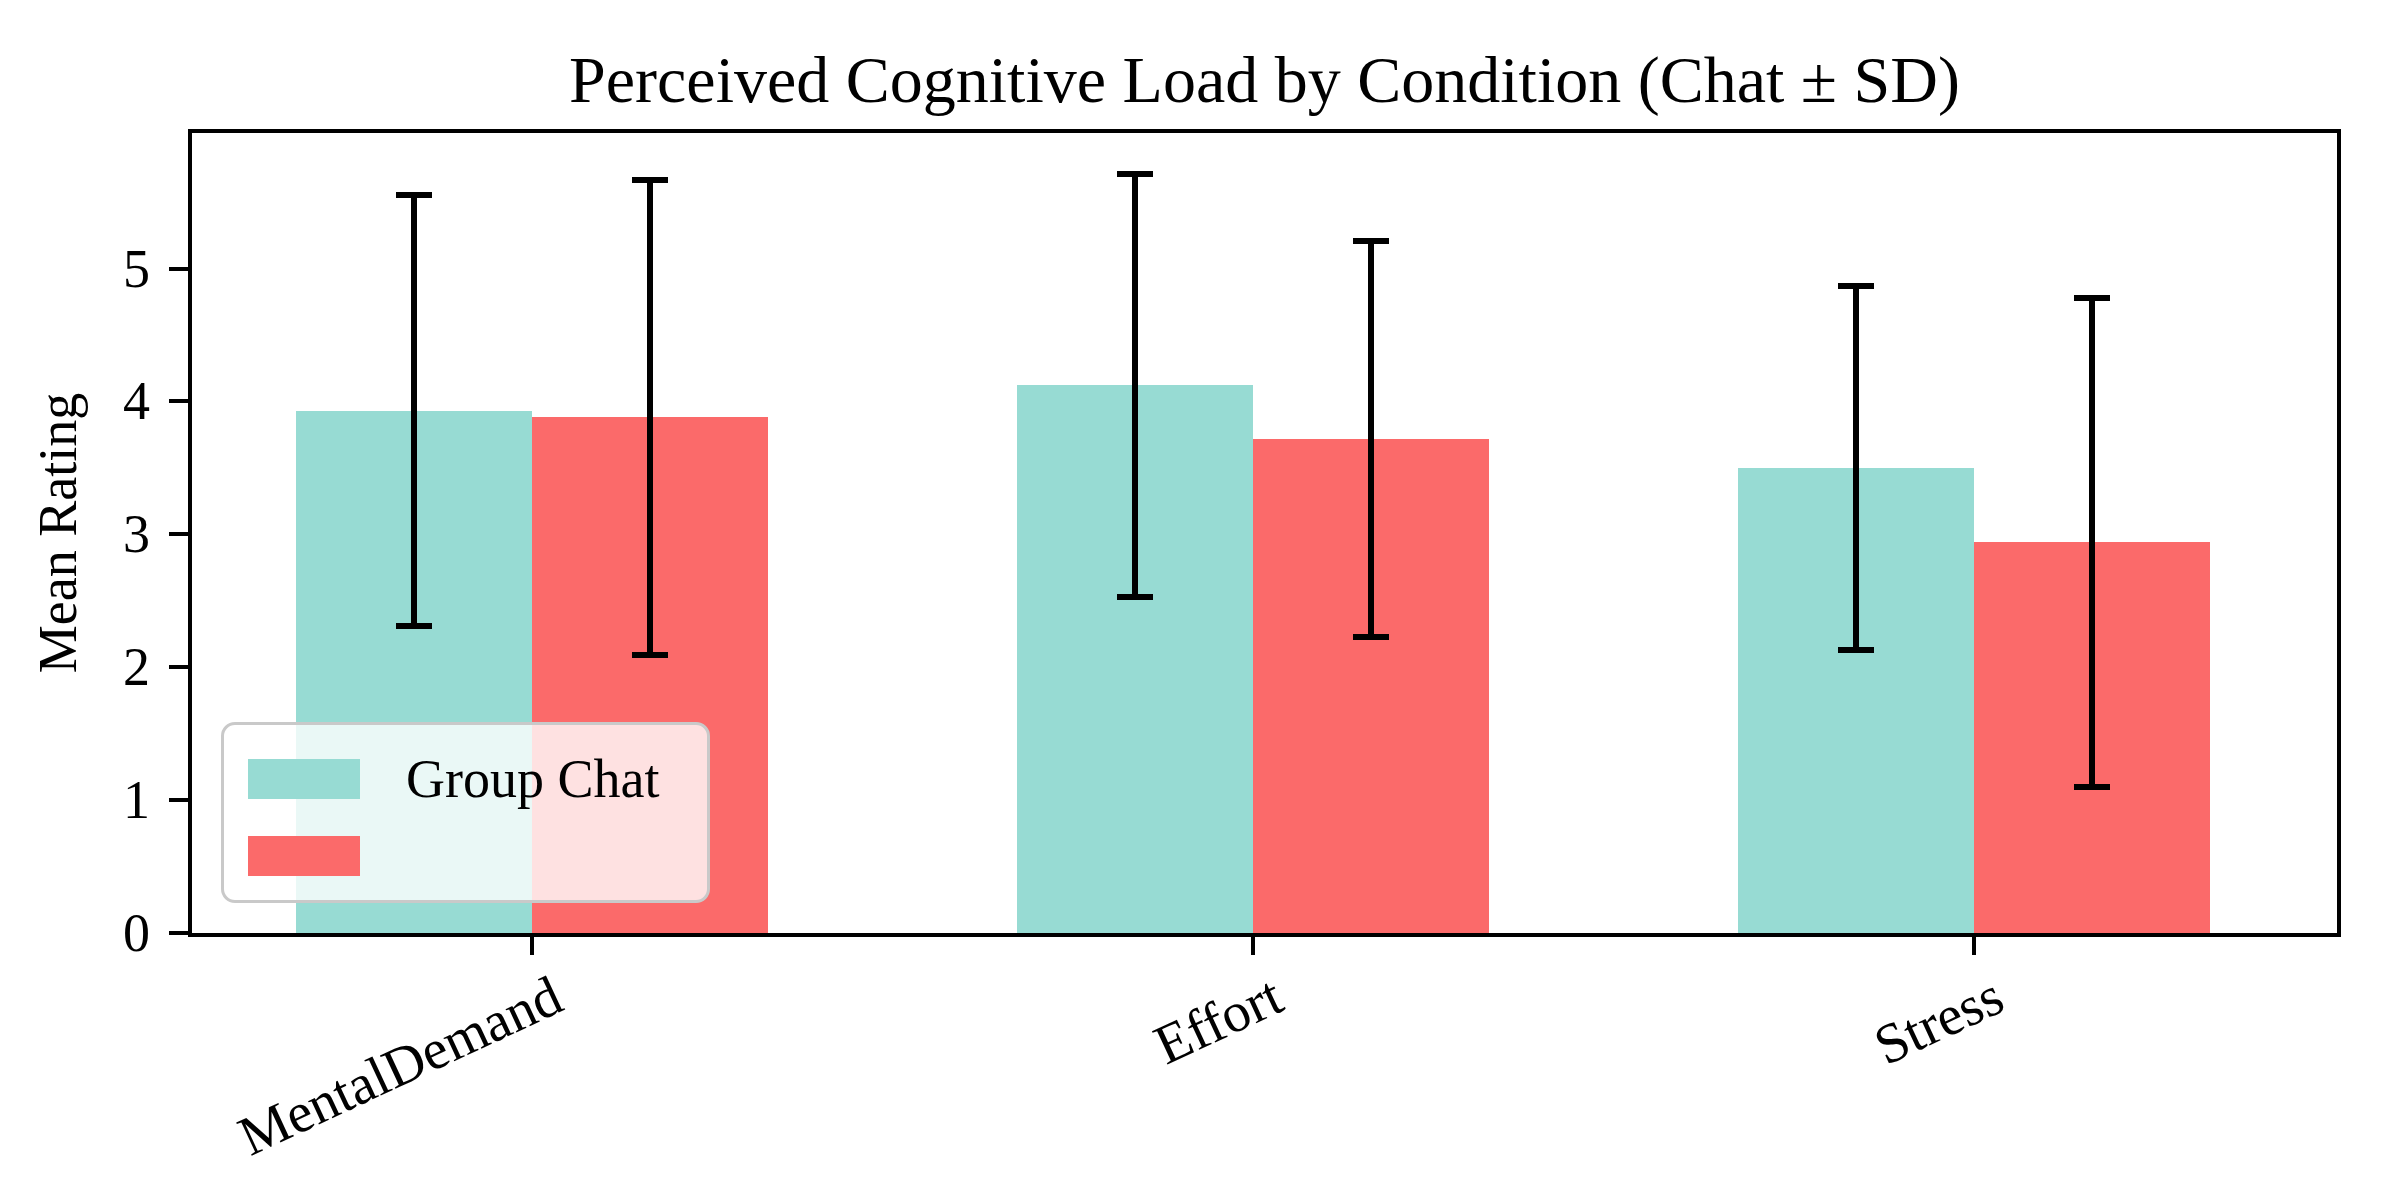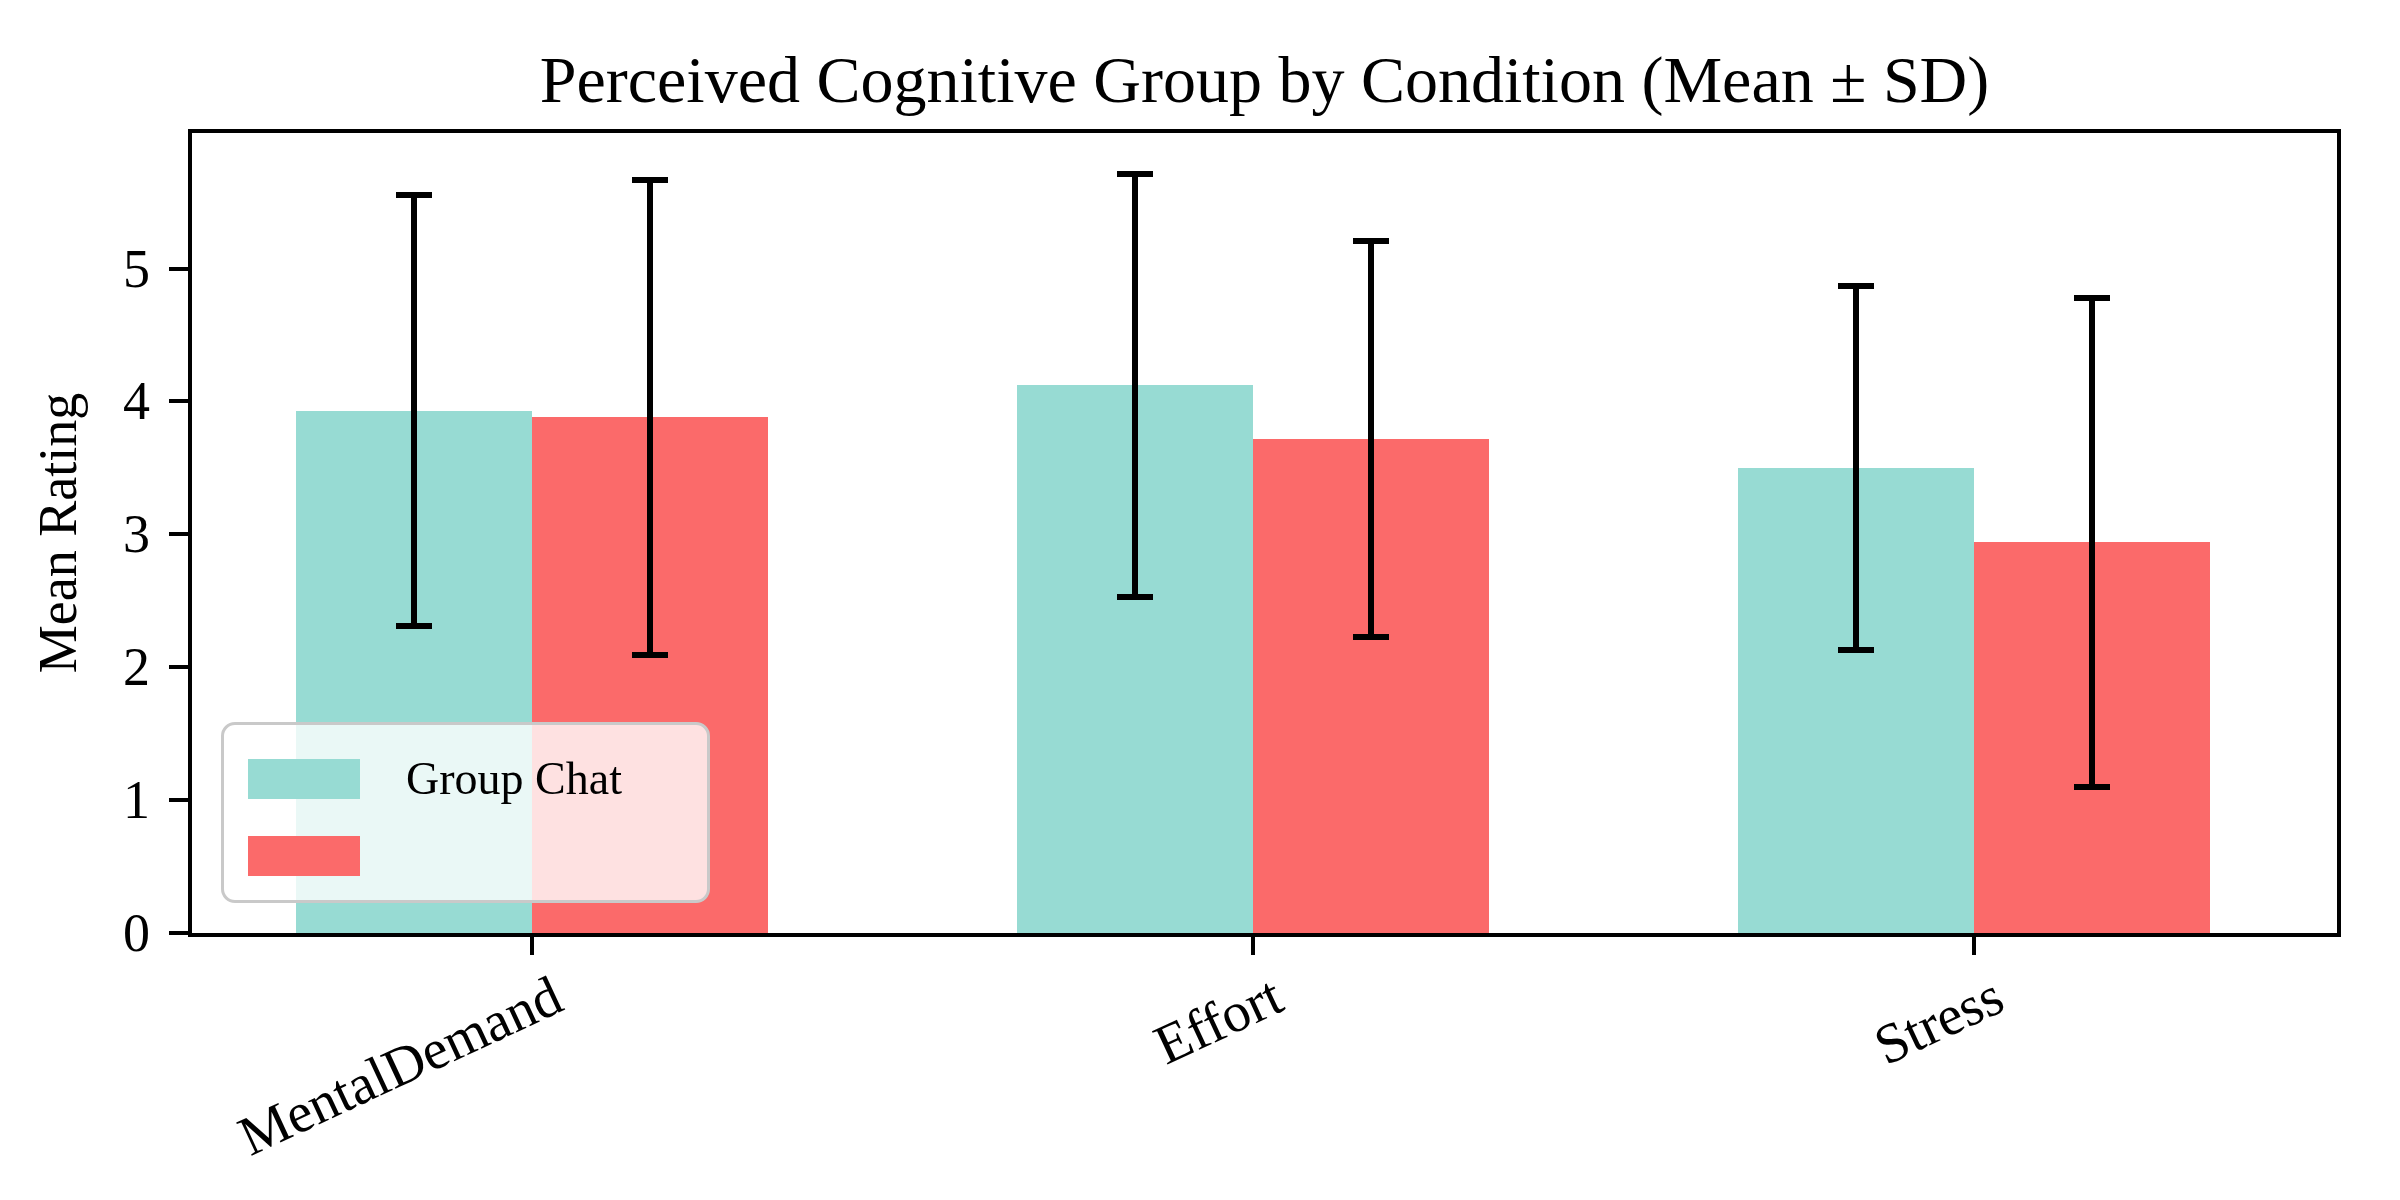--- a/index.html
+++ b/index.html
@@ -35,27 +35,27 @@
     box-sizing:border-box; border:3px solid #c9c9c9; border-radius:14px;
     background:rgba(255,255,255,0.8); z-index:6;
     display:flex; flex-direction:column; justify-content:space-around;
     padding:10px 0;
   }
   .legend-row { display:flex; align-items:center; }
   .swatch {
     width:112px; height:40px; margin-left:24px; margin-right:46px;
     flex:0 0 auto;
   }
-  .legend-text { font-size:46px; line-height:60px;text-align:right; }
+  .legend-text { font-size:54px; line-height:60px;text-align:right; }
 </style>
 </head>
 <body>
 
 <div class="figure">
-  <div class="chart-title">Perceived Cognitive Group by Condition (Mean ± SD)</div>
+  <div class="chart-title">Perceived Cognitive Load by Condition (Chat ± SD)</div>
   <div class="ylabel">Mean Rating</div>
 
   <div id="plot-layer"></div>
 
   <div class="legend">
     <div class="legend-row">
       <span class="swatch" style="background: rgb(151, 219, 211);"></span>
       <span class="legend-text">Group Chat</span>
     </div>
     <div class="legend-row">

